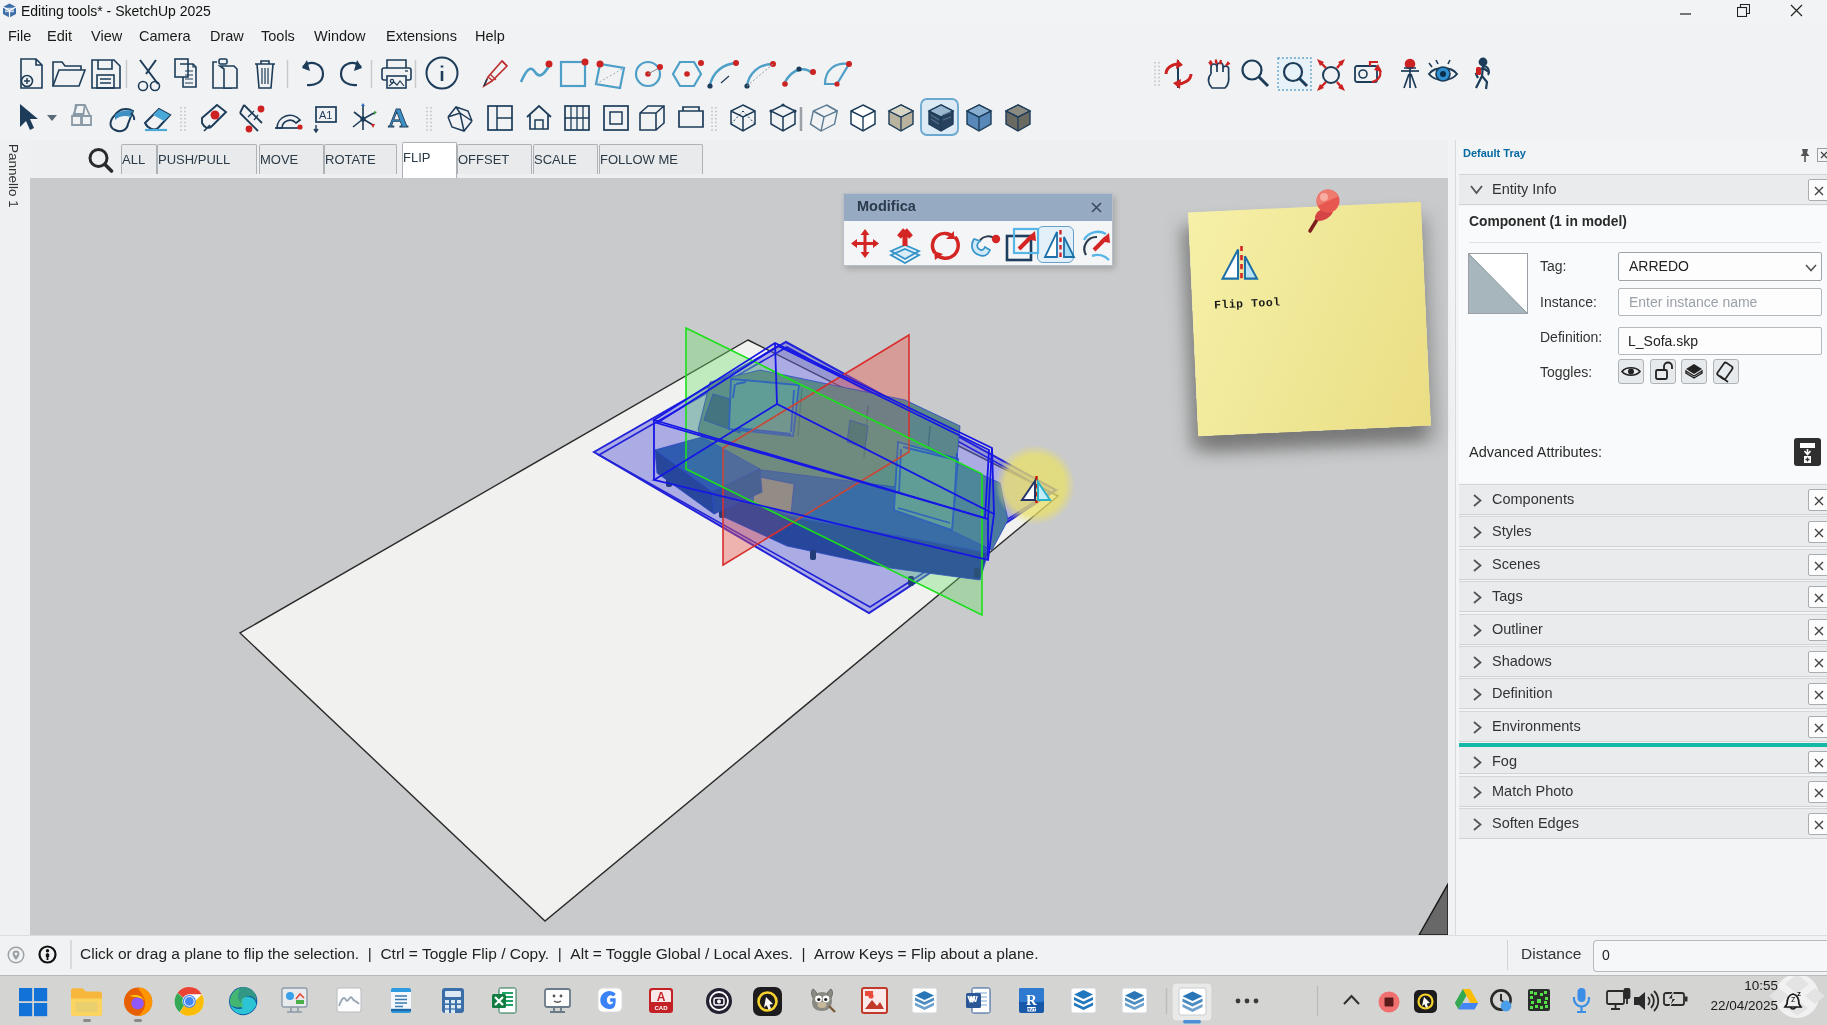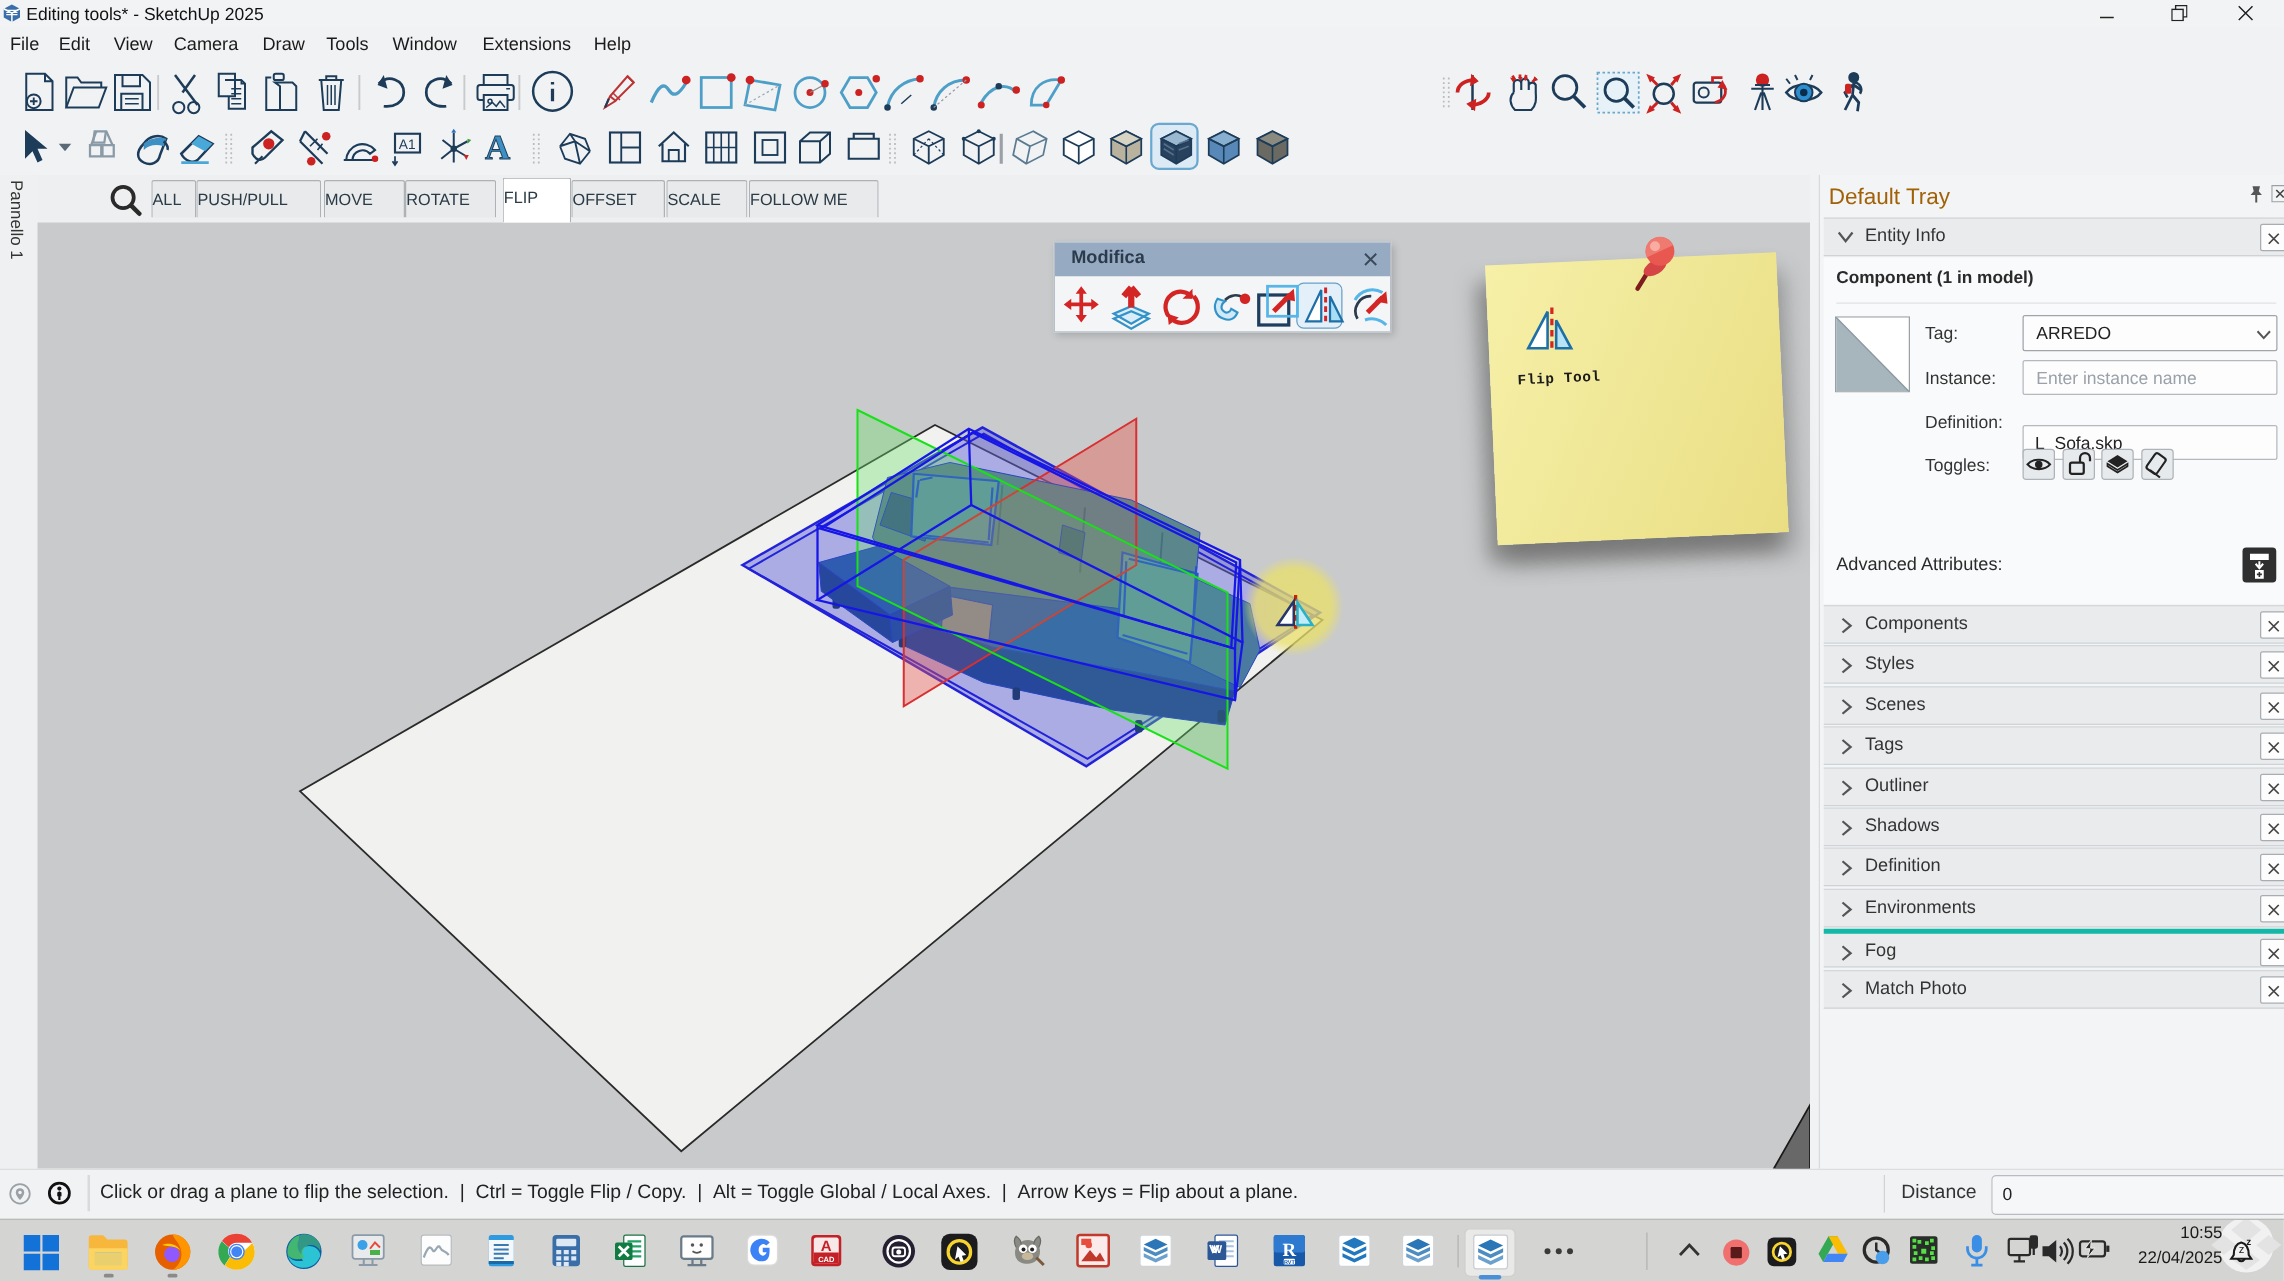--- a/index.html
+++ b/index.html
@@ -464,21 +464,21 @@
   </svg>
 <div class="abs" style="left:1214px;top:297px;font-size:11.5px;color:#1a1a1a;letter-spacing:0.5px;transform:rotate(-2.6deg);font-weight:bold;font-family:'Liberation Mono',monospace">Flip Tool</div>
 <svg class="abs" style="left:1300px;top:188px" width="46" height="50" viewBox="0 0 46 50">
     <path d="M18 30 L10 43" stroke="#7d1d1d" stroke-width="3.5" stroke-linecap="round"></path>
     <ellipse cx="24" cy="26" rx="10" ry="5.5" fill="#d64545" transform="rotate(-30 24 26)"></ellipse>
     <circle cx="28" cy="13" r="11.5" fill="#e85850"></circle>
     <path d="M28 13 m-11.5 0 a11.5 11.5 0 0 1 23 0" fill="#ef7a70" transform="rotate(-25 28 13)"></path>
     <circle cx="24" cy="9" r="4" fill="#f8aca2"></circle>
   </svg>
 <div id="tray">
- <div class="abs" style="left:7px;top:7px;font-size:18px;font-weight:normal;color:#a16207">Default Tray</div>
+ <div class="abs" style="left:7px;top:7px;font-size:11px;font-weight:bold;color:#0369a1">Default Tray</div>
  <svg class="abs" style="left:341px;top:8px" width="14" height="15" viewBox="0 0 14 15">
       <path d="M5 1 H11 L10 5 L12.5 8 H3.5 L6 5 Z" fill="#555"></path>
       <path d="M8 8 V14" stroke="#555" stroke-width="1.6"></path>
     </svg>
  <svg class="abs" style="left:361px;top:8px" width="14" height="14" viewBox="0 0 14 14">
       <rect x="0.5" y="0.5" width="13" height="13" fill="none" stroke="#9aa0a5"></rect>
       <path d="M4 4 L10 10 M10 4 L4 10" stroke="#444" stroke-width="1.3"></path>
     </svg>
  <div class="abs" style="left:3px;top:34px;width:369px;height:31px;background:#e9ebed;border-top:1px solid #d2d5d8;border-bottom:1px solid #cfd3d6">
   <svg class="abs" style="left:10px;top:9px" width="15" height="12">
@@ -502,21 +502,21 @@
    <span class="abs" style="left:10px;top:5px;font-size:14px;color:#222">ARREDO</span>
    <svg class="abs" style="left:186px;top:11px" width="12" height="8">
         <path d="M1 1 L6 6.5 L11 1" fill="none" stroke="#555" stroke-width="1.6"></path>
       </svg>
  </div>
  <div class="abs" style="left:84px;top:154px;font-size:14px;color:#333">Instance:</div>
  <div class="abs" style="left:162px;top:148px;width:204px;height:28px;background:#fdfdfe;border:1px solid #b4b9be;border-radius:2px">
    <span class="abs" style="left:10px;top:5px;font-size:14px;color:#9aa1a8">Enter instance name</span>
  </div>
  <div class="abs" style="left:84px;top:189px;font-size:14px;color:#333">Definition:</div>
- <div class="abs" style="left:162px;top:200px;width:204px;height:28px;background:#fdfdfe;border:1px solid #b4b9be;border-radius:2px">
+ <div class="abs" style="left:162px;top:187px;width:204px;height:28px;background:#fdfdfe;border:1px solid #b4b9be;border-radius:2px">
    <span class="abs" style="left:9px;top:5px;font-size:14px;color:#222">L_Sofa.skp</span>
  </div>
  <div class="abs" style="left:84px;top:224px;font-size:14px;color:#333">Toggles:</div>
  <div class="abs" style="left:162px;top:219px;width:26px;height:25px;background:#e7eaec;border:1px solid #aeb3b8;border-radius:3px"><svg width="24" height="23" viewBox="0 0 24 23">
         <path d="M3 11.5 C7 6.5 17 6.5 21 11.5 C17 16.5 7 16.5 3 11.5 Z" fill="none" stroke="#222" stroke-width="1.7"></path>
         <circle cx="12" cy="11.5" r="3" fill="#222"></circle>
       </svg></div>
  <div class="abs" style="left:194px;top:219px;width:26px;height:25px;background:#e7eaec;border:1px solid #aeb3b8;border-radius:3px"><svg width="24" height="23" viewBox="0 0 24 23">
         <rect x="5" y="10" width="11" height="9" rx="1.5" fill="none" stroke="#222" stroke-width="1.8"></rect>
         <path d="M13 10 V6.5 a4 4 0 0 1 8 0 V9" fill="none" stroke="#222" stroke-width="1.8"></path>
@@ -619,20 +619,29 @@
  </div>
  <div class="abs" style="left:3px;top:635.6px;width:369px;height:31px;background:#e9ebed;border-top:1px solid #d4d7da;border-bottom:1px solid #cfd3d6">
   <svg class="abs" style="left:13px;top:8px" width="11" height="15">
         <path d="M2 2 L8.5 7.5 L2 13" fill="none" stroke="#555" stroke-width="1.8"></path>
       </svg>
   <span class="abs" style="left:33px;top:6px;font-size:14.5px;color:#333">Match Photo</span>
   <div class="abs" style="left:349px;top:4px;width:21px;height:22px;background:#fdfdfd;border:1px solid #a8adb2;border-radius:2px"><svg width="21" height="22">
           <path d="M6 7 L14 15 M14 7 L6 15" stroke="#444" stroke-width="1.4"></path>
         </svg></div>
  </div>
+ <div class="abs" style="left:3px;top:668.0px;width:369px;height:31px;background:#e9ebed;border-top:1px solid #d4d7da;border-bottom:1px solid #cfd3d6">
+  <svg class="abs" style="left:13px;top:8px" width="11" height="15">
+        <path d="M2 2 L8.5 7.5 L2 13" fill="none" stroke="#555" stroke-width="1.8"></path>
+      </svg>
+  <span class="abs" style="left:33px;top:6px;font-size:14.5px;color:#333">Soften Edges</span>
+  <div class="abs" style="left:349px;top:4px;width:21px;height:22px;background:#fdfdfd;border:1px solid #a8adb2;border-radius:2px"><svg width="21" height="22">
+          <path d="M6 7 L14 15 M14 7 L6 15" stroke="#444" stroke-width="1.4"></path>
+        </svg></div>
+ </div>
 </div>
 <div id="statusbar">
  <svg class="abs" style="left:7px;top:10px" width="18" height="18">
       <circle cx="9" cy="9" r="7.8" fill="none" stroke="#9aa0a5" stroke-width="1.4"></circle>
       <path d="M9 4.5 a3.4 3.4 0 0 1 3.4 3.4 c0 2.4 -3.4 6 -3.4 6 s-3.4 -3.6 -3.4 -6 a3.4 3.4 0 0 1 3.4 -3.4 Z" fill="#9aa0a5"></path>
       <circle cx="9" cy="8" r="1.4" fill="#f1f2f3"></circle>
     </svg>
  <svg class="abs" style="left:38px;top:9px" width="19" height="19">
       <circle cx="9.5" cy="9.5" r="8" fill="none" stroke="#111" stroke-width="2.2"></circle>
       <circle cx="9.5" cy="5.8" r="1.7" fill="#111"></circle>

